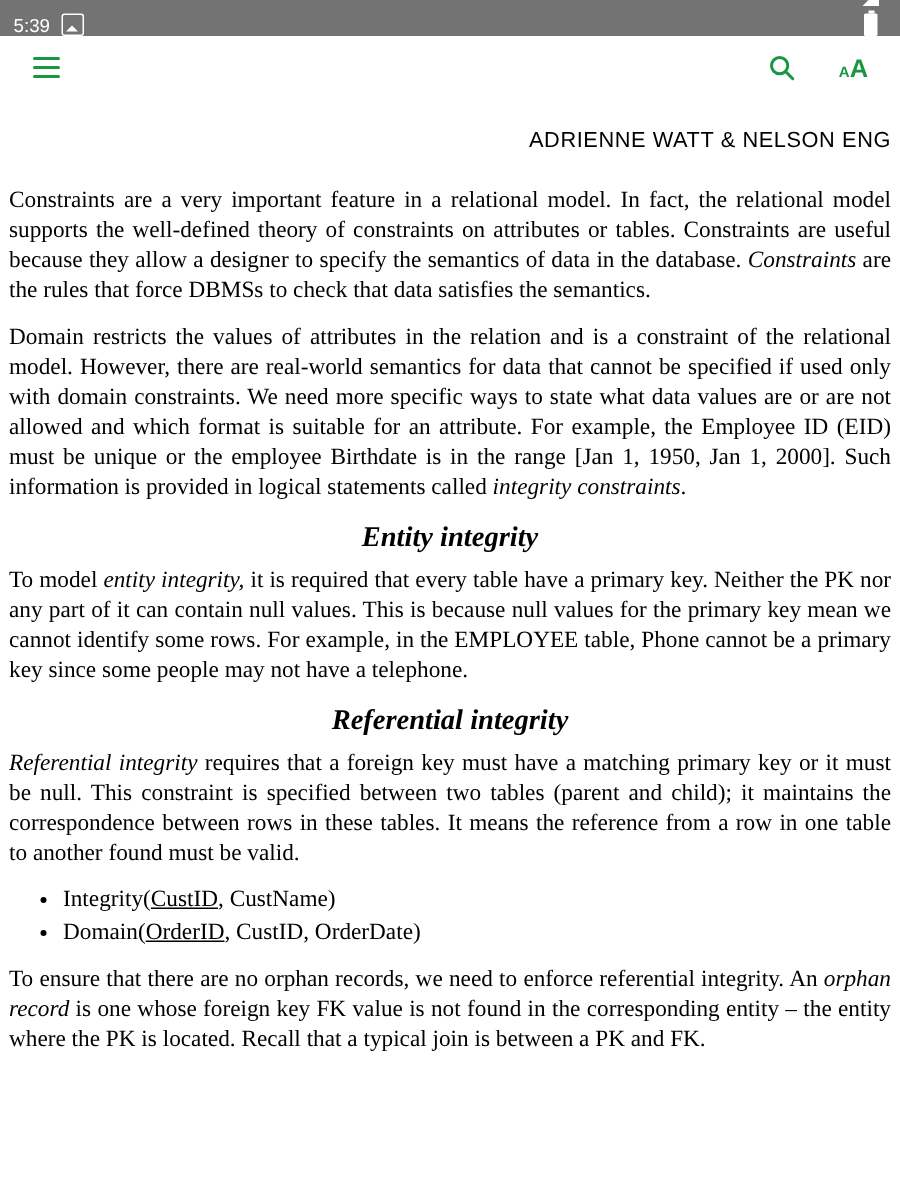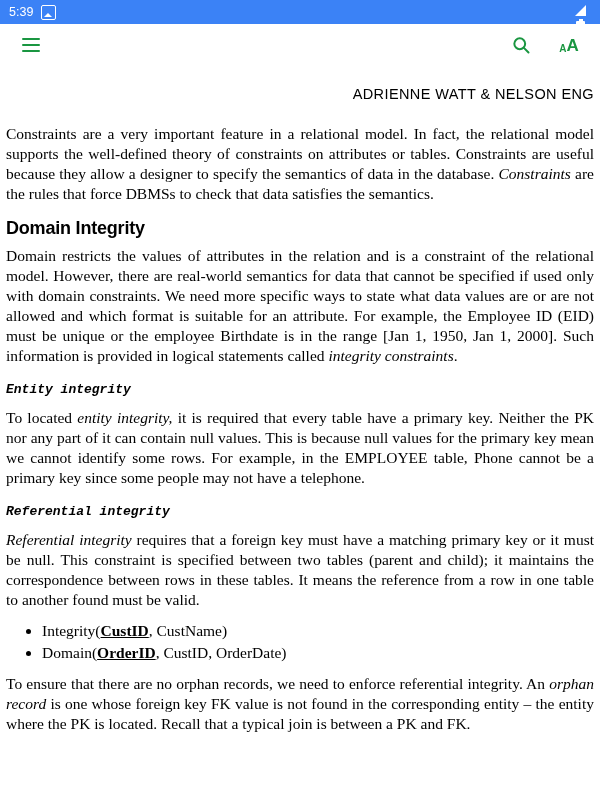--- a/index.html
+++ b/index.html
@@ -5,22 +5,22 @@
   html, body { margin:0; padding:0; }
   body {
     width:600px; height:800px; overflow:hidden;
     background:#ffffff;
     font-family:"Liberation Serif", serif;
     color:#000;
   }
 
   
   .status-bar {
-    height:24px; background:#3b82f6; color:#fff;
-    display:flex; align-items:center;
+    height:24px; background:#737373; color:#fff;
+    display:flex; align-items:flex-end;
     padding:0 9px; box-sizing:border-box;
     font-family:"Liberation Sans", sans-serif; font-size:12.5px;
   }
   .status-left { display:flex; align-items:center; gap:8px; }
   .status-right { margin-left:auto; display:flex; align-items:center; gap:5px;flex-direction:column; }
   .screenshot-icon {
     width:13px; height:13px; border:1.4px solid #fff; border-radius:2px;
     position:relative; display:inline-block;
   }
   .screenshot-icon::after{
@@ -66,28 +66,28 @@
     font-size:14.5px; letter-spacing:.4px;
     text-align:right; margin:14px 0 20px 0;
   }
   .doc p { margin:0 0 11px 0; }
   h2.sec {
     font-family:"Liberation Sans", sans-serif;
     font-size:18px; font-weight:bold; letter-spacing:-0.2px;
     margin:14px 0 8px 0; text-align:left;
   }
   h3.subsec {
-    font-family:Liberation Mono, monospace;
-    font-size:13px; font-weight:bold; font-style:italic;
-    margin:14px 0 8px 0; text-align:left;
+    font-family:Liberation Serif, serif;
+    font-size:19px; font-weight:bold; font-style:italic;
+    margin:14px 0 8px 0; text-align:center;
   }
   .red { color:#cc0000; }
   ul.ref-list { margin:2px 0 11px 0; padding-left:36px; }
   ul.ref-list li { margin:2px 0; }
-  .keyfield { font-weight:bold; text-decoration:underline; }
+  .keyfield { font-weight:normal; text-decoration:underline; }
 
   :root { --accent:#1a9641; }
 </style>
 </head>
 <body>
 
 <div class="status-bar">
   <div class="status-left">
     <span>5:39</span>
     <span class="screenshot-icon"></span>
@@ -122,28 +122,27 @@
     </div>
   </div>
 </div>
 
 <div class="doc">
 
   <div class="byline">ADRIENNE WATT &amp; NELSON ENG</div>
 
   <p><span>Constraints are a very important feature in a relational model. In fact, the relational model supports the well-defined theory of constraints on attributes or tables. Constraints are useful because they allow a designer to specify the semantics of data in the database. </span><i>Constraints</i><span> are the rules that force DBMSs to check that data satisfies the semantics.</span></p>
 
-  <h2 class="sec">Domain Integrity</h2>
 
   <p><span>Domain restricts the values of attributes in the relation and is a constraint of the relational model. However, there are real-world semantics for data that cannot be specified if used only with domain constraints. We need more specific ways to state what data values are or are not allowed and which format is suitable for an attribute. For example, the Employee ID (EID) must be unique or the employee Birthdate is in the range [Jan 1, 1950, Jan 1, 2000]. Such information is provided in logical statements called </span><i>integrity constraints</i><span>.</span></p>
 
 
   <h3 class="subsec">Entity integrity</h3>
 
-  <p><span>To located </span><i>entity integrity,</i><span> it is required that every table have a primary key. Neither the PK nor any part of it can contain null values. This is because null values for the primary key mean we cannot identify some rows. For example, in the EMPLOYEE table, Phone cannot be a primary key since some people may not have a telephone.</span></p>
+  <p><span>To model </span><i>entity integrity,</i><span> it is required that every table have a primary key. Neither the PK nor any part of it can contain null values. This is because null values for the primary key mean we cannot identify some rows. For example, in the EMPLOYEE table, Phone cannot be a primary key since some people may not have a telephone.</span></p>
 
   <h3 class="subsec">Referential integrity</h3>
 
   <p><i>Referential integrity</i><span> requires that a foreign key must have a matching primary key or it must be null. This constraint is specified between two tables (parent and child); it maintains the correspondence between rows in these tables. It means the reference from a row in one table to another found must be valid.</span></p>
 
 
   <ul class="ref-list">
     <li><span>Integrity(</span><span class="keyfield">CustID</span><span>, CustName)</span></li>
     <li><span>Domain(</span><span class="keyfield">OrderID</span><span>, CustID, OrderDate)</span></li>
   </ul>

